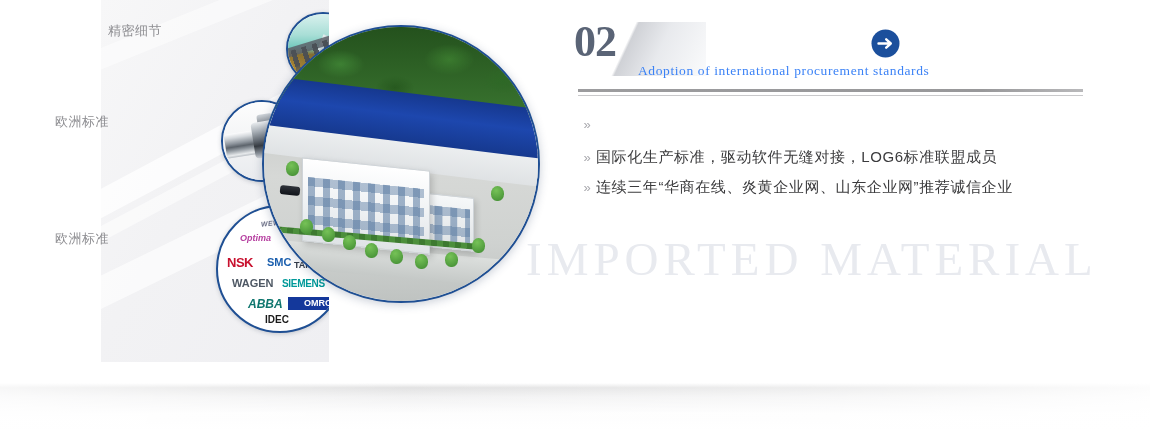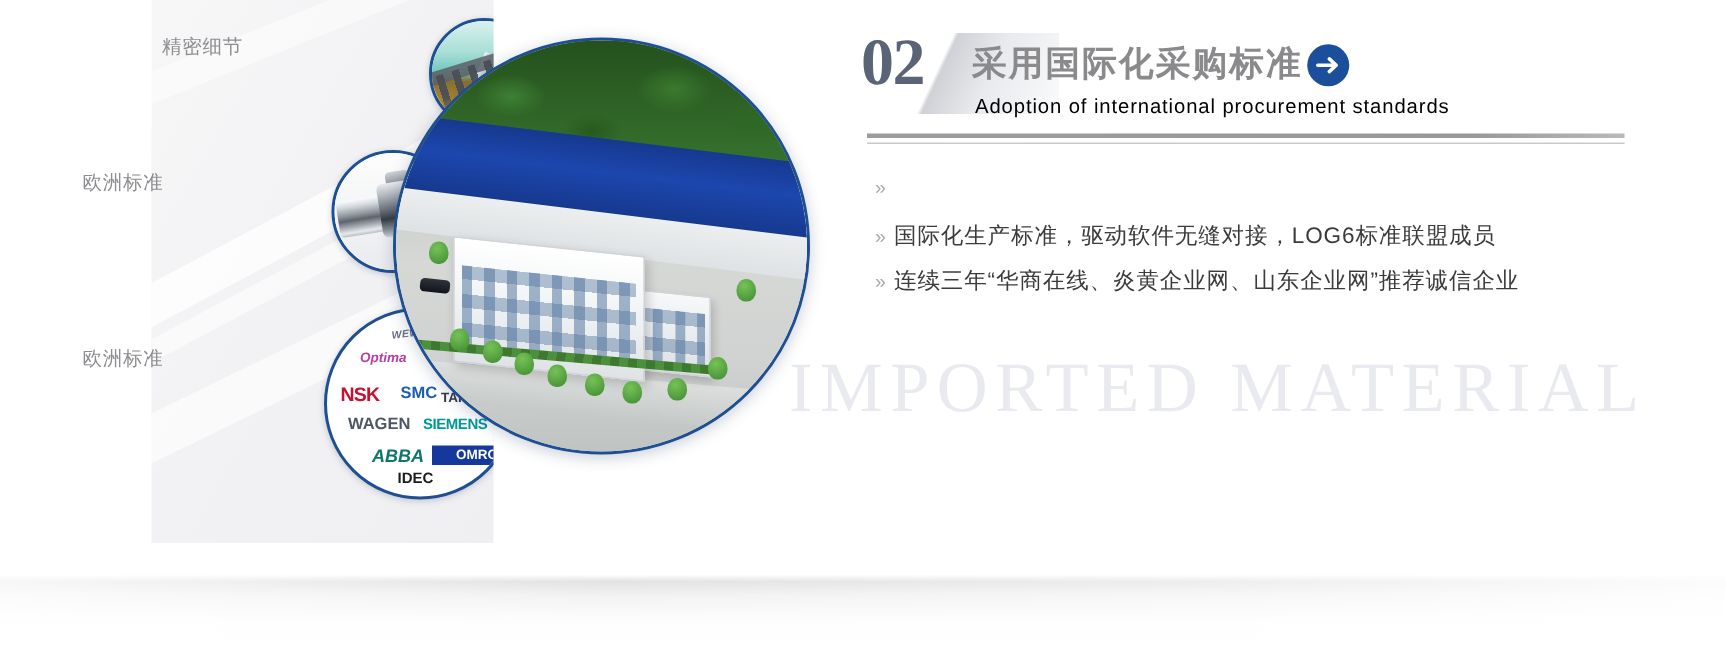--- a/index.html
+++ b/index.html
@@ -276,26 +276,27 @@
   }
   .arrow-icon {
     position: absolute;
     left: 297px;
     top: 29px;
     width: 29px;
     height: 29px;
   }
   .subtitle {
     position: absolute;
-    left: 76px;
+    left: 64px;
     top: 63px;
     font-size: 13.5px;
-    color: #000000;
+    color: #3b82f6;
     letter-spacing: 0.6px;
     white-space: nowrap;
+    font-family: Liberation Serif, serif;
   }
   .rule-thick {
     position: absolute;
     left: 4px;
     top: 89px;
     width: 505px;
     height: 3px;
     background: linear-gradient(to right,#9c9c9e 0%, #98989a 80%, #b9b9bb 100%);
   }
   .rule-thin {
@@ -426,21 +427,20 @@
     <div class="tree" style="left:76%; top:77%;"></div>
     <div class="tree" style="left:8%;  top:49%;"></div>
     <div class="tree" style="left:83%; top:58%;"></div>
   </div>
 
   <div class="right">
 
     <div class="num-band"></div>
     <div class="num">02</div>
 
-    <div class="title">采用国际化采购标准</div>
 
     <div class="arrow-icon">
       <svg width="29" height="29" viewBox="0 0 29 29">
         <circle cx="14.5" cy="14.5" r="14" fill="#1b4f9c"></circle>
         <path d="M7.5 14.5 H19.2 M15.2 10.3 L19.8 14.5 L15.2 18.7" stroke="#ffffff" stroke-width="2.4" fill="none" stroke-linecap="round" stroke-linejoin="round"></path>
       </svg>
     </div>
 
     <div class="subtitle">Adoption of international procurement standards</div>
 

